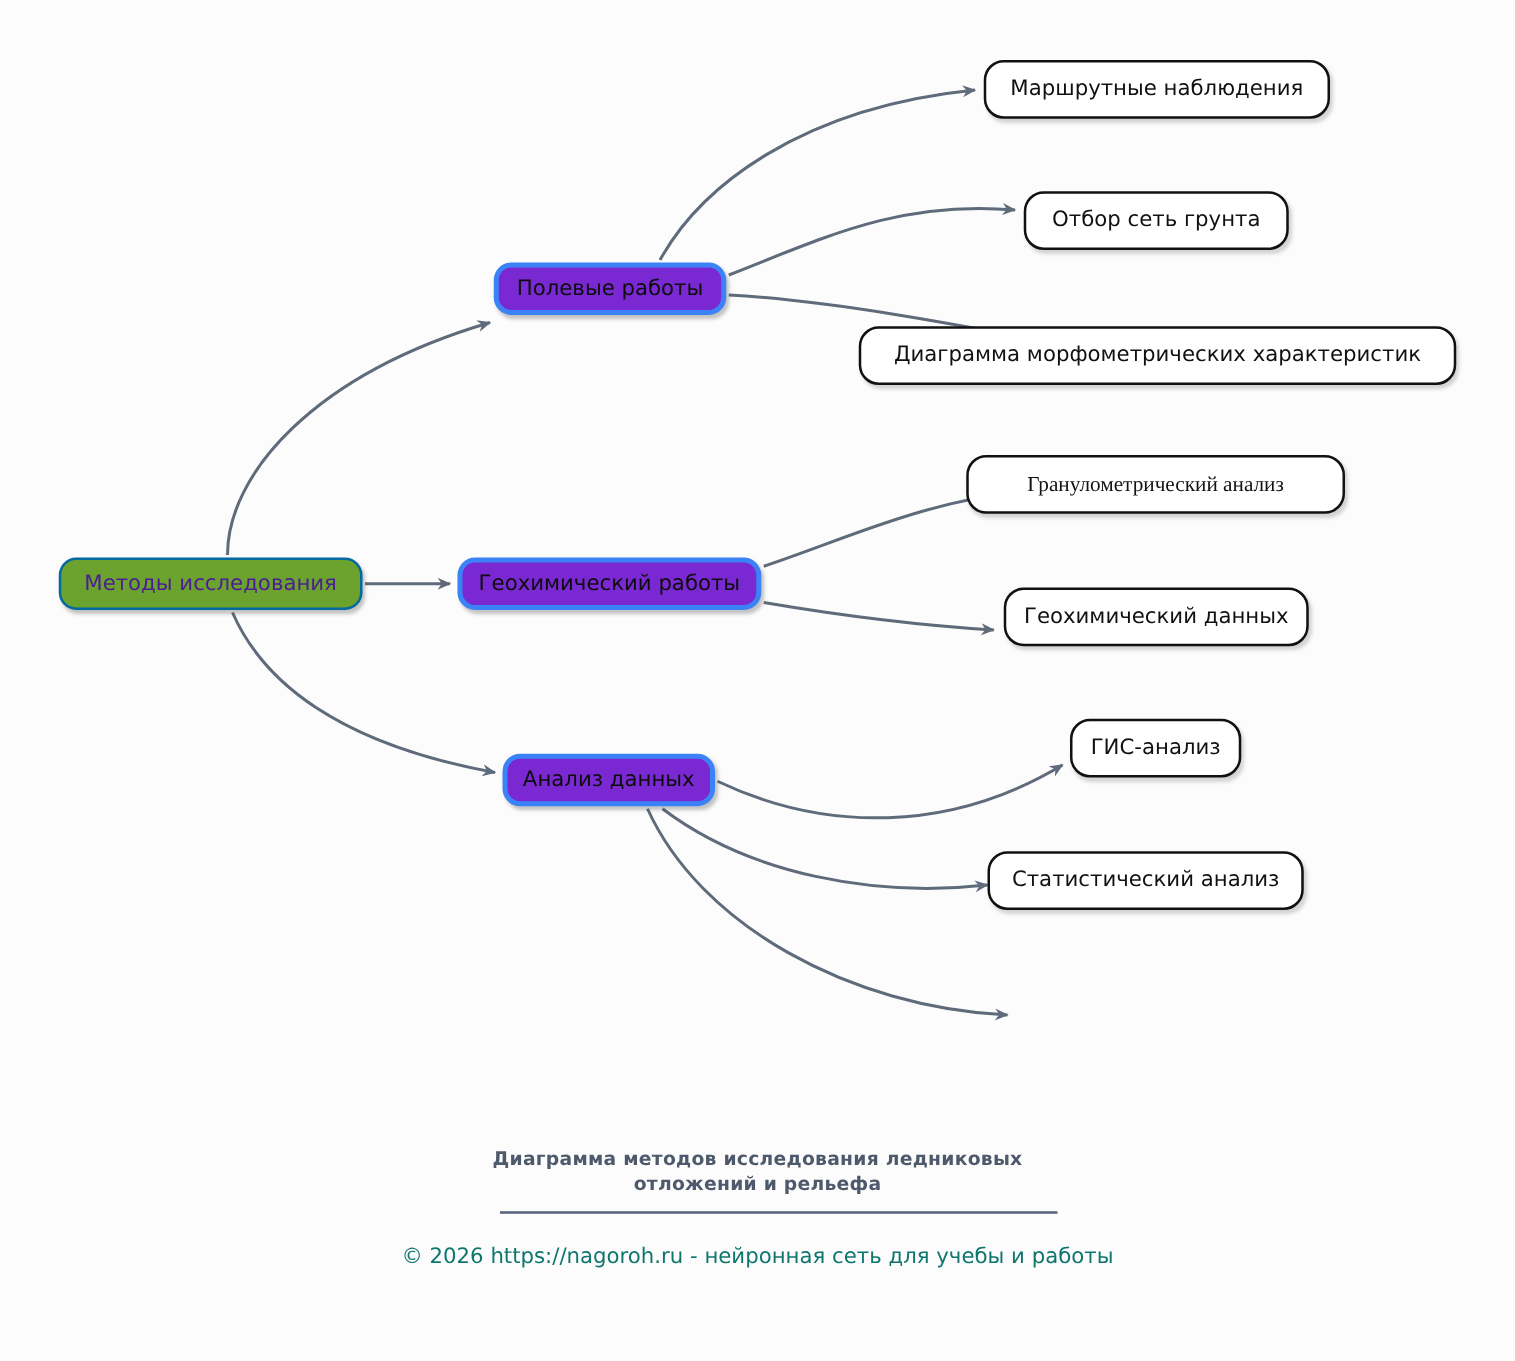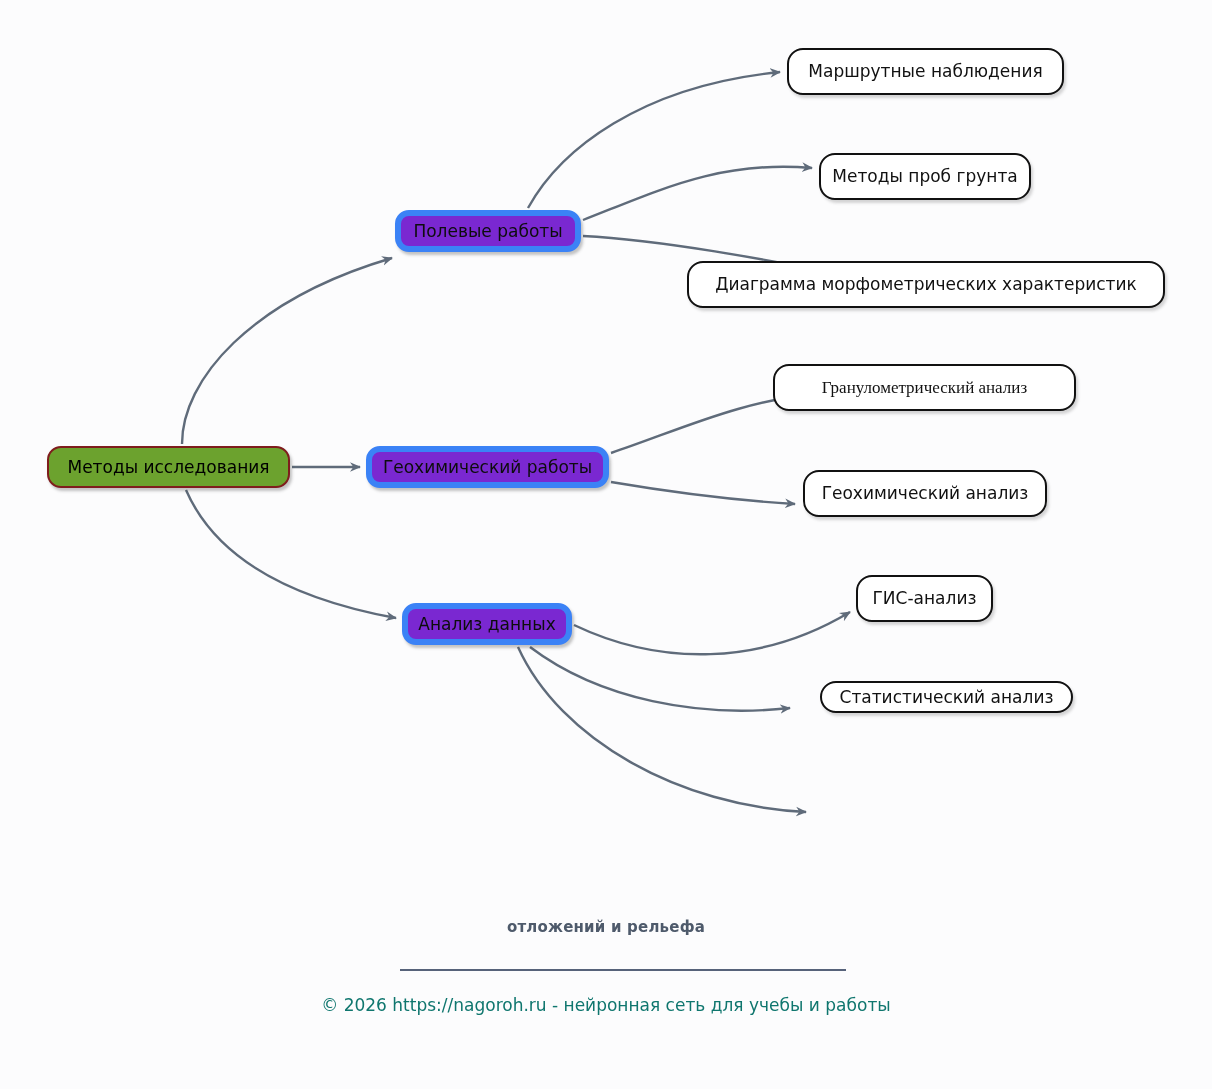--- a/index.html
+++ b/index.html
@@ -28,28 +28,28 @@
     box-sizing: border-box;
     display: flex;
     align-items: center;
     justify-content: center;
     border-radius: 14px;
     white-space: nowrap;
     line-height: 1;
   }
   .node-root {
     background: #6ca22e;
-    border: 2px solid #7f1d1d;
-    color: #000000;
+    border: 2px solid #0369a1;
+    color: #4c1d95;
     font-size: 17px;
     box-shadow: 2px 3px 3px rgba(60,60,60,0.30);
   }
   .node-branch {
     background: #7a28d1;
-    border: 6px solid #3b82f6;
+    border: 4px solid #3b82f6;
     color: #0d0d0d;
     font-size: 17px;
     box-shadow: 2px 3px 3px rgba(60,60,60,0.30);
   }
   .node-leaf {
     background: #ffffff;
     border: 2px solid #111111;
     color: #111111;
     font-size: 17px;
     border-radius: 16px;
@@ -116,45 +116,46 @@
     <span>Методы исследования</span>
   </div>
 
   <div class="node node-branch" style="left:395px; top:210px; width:186px; height:42px;">
     <span>Полевые работы</span>
   </div>
   <div class="node node-leaf" style="left:787px; top:48px; width:277px; height:47px;">
     <span>Маршрутные наблюдения</span>
   </div>
   <div class="node node-leaf" style="left:819px; top:153px; width:212px; height:47px;">
-    <span>Методы проб грунта</span>
+    <span>Отбор сеть грунта</span>
   </div>
   <div class="node node-leaf" style="left:687px; top:261px; width:478px; height:47px;">
     <span>Диаграмма морфометрических характеристик</span>
   </div>
 
   <div class="node node-branch" style="left:366px; top:446px; width:243px; height:42px;">
     <span>Геохимический работы</span>
   </div>
   <div class="node node-leaf" style="left:773px; top:364px; width:303px; height:47px;font-family:Liberation Serif, serif;">
     <span>Гранулометрический анализ</span>
   </div>
   <div class="node node-leaf" style="left:803px; top:470px; width:244px; height:47px;">
-    <span>Геохимический анализ</span>
+    <span>Геохимический данных</span>
   </div>
 
   <div class="node node-branch" style="left:402px; top:603px; width:170px; height:42px;">
     <span>Анализ данных</span>
   </div>
   <div class="node node-leaf" style="left:856px; top:575px; width:137px; height:47px;">
     <span>ГИС-анализ</span>
   </div>
-  <div class="node node-leaf" style="left:820px; top:681px; width:253px; height:32px;">
+  <div class="node node-leaf" style="left:790px; top:681px; width:253px; height:47px;">
     <span>Статистический анализ</span>
   </div>
 
   <div class="footer" id="footer-title">
+    <div>Диаграмма методов исследования ледниковых</div>
     <div>отложений и рельефа</div>
   </div>
   <div id="footer-divider"></div>
   <div class="footer" id="footer-copy">© 2026 https://nagoroh.ru - нейронная сеть для учебы и работы</div>
 
 </div>
 
 </body></html>

